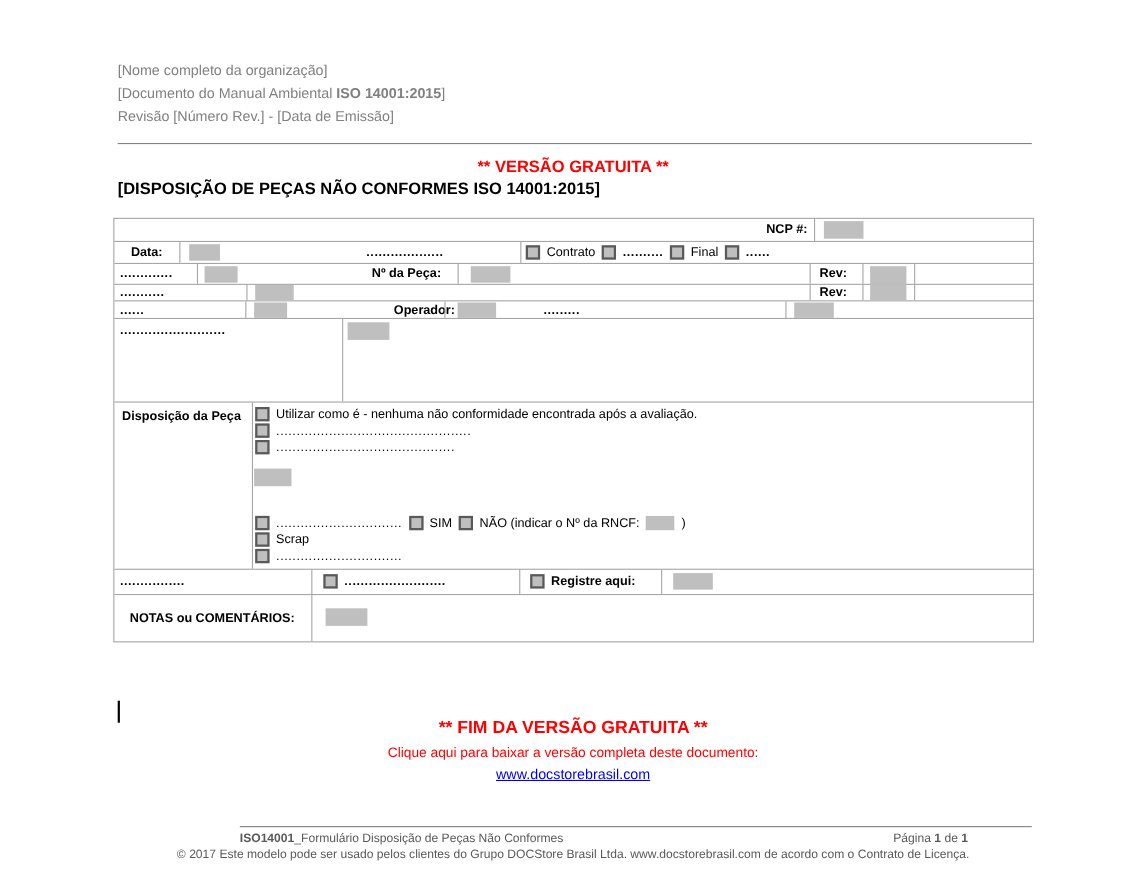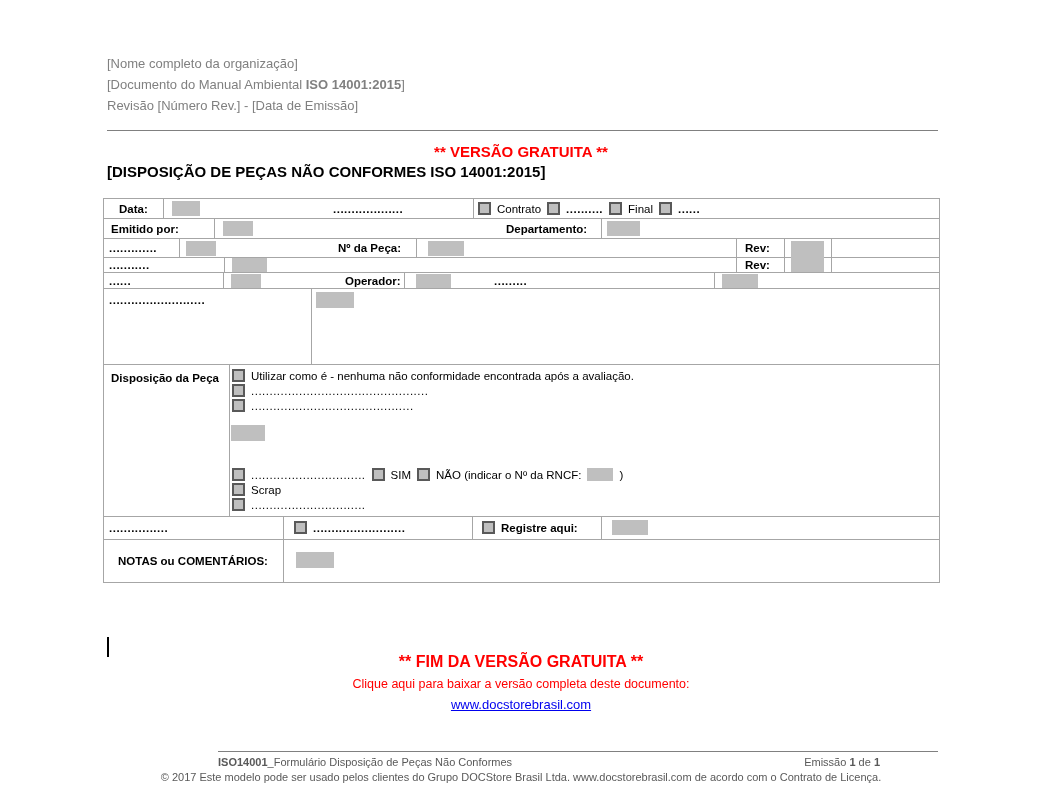--- a/index.html
+++ b/index.html
@@ -30,47 +30,44 @@
 <div class="abs hdr" style="left:107px;top:53px">[Nome completo da organização]</div>
 <div class="abs hdr" style="left:107px;top:74px"><span>[Documento do Manual Ambiental </span><span class="b">ISO 14001:2015</span><span>]</span></div>
 <div class="abs hdr" style="left:107px;top:95px">Revisão [Número Rev.] - [Data de Emissão]</div>
 <div class="abs" style="left:107px;top:130px;width:831px;height:1px;background:#808080"></div>
 
 <div class="abs ctr red" style="top:143px;font-size:15px">** VERSÃO GRATUITA **</div>
 <div class="abs b" style="left:107px;top:163px;font-size:15px;white-space:nowrap">[DISPOSIÇÃO DE PEÇAS NÃO CONFORMES ISO 14001:2015]</div>
 
 <div class="tbl">
 
+  <div class="row" style="height:21px">
+    <span class="abs t b" style="left:520px;top:3px;width:110px;text-align:right">NCP #:</span>
+    <div class="vline" style="left:636px"></div>
+    <div class="field" style="left:645px;top:2px;width:36px;height:16px"></div>
+  </div>
 
   <div class="row" style="height:20px">
     <span class="abs t b" style="left:15px;top:3px">Data:</span>
     <div class="vline" style="left:59px"></div>
     <div class="field" style="left:68px;top:2px;width:28px;height:15px"></div>
     <span class="abs t dots" style="left:229px;top:3px">...................</span>
     <div class="vline" style="left:369px"></div>
     <div class="line" style="left:374px;top:3px">
       <span class="cb"></span>
       <span>Contrato</span>
       <span class="cb"></span>
       <span class="dots">..........</span>
       <span class="cb"></span>
       <span>Final</span>
       <span class="cb"></span>
       <span class="dots">......</span>
     </div>
   </div>
 
-  <div class="row" style="height:20px">
-    <span class="abs t b" style="left:7px;top:3px">Emitido por:</span>
-    <div class="vline" style="left:110px"></div>
-    <div class="field" style="left:119px;top:2px;width:30px;height:15px"></div>
-    <span class="abs t b" style="left:402px;top:3px">Departamento:</span>
-    <div class="vline" style="left:497px"></div>
-    <div class="field" style="left:503px;top:2px;width:33px;height:15px"></div>
-  </div>
 
   <div class="row" style="height:19px">
     <span class="abs t dots" style="left:5px;top:2px">.............</span>
     <div class="vline" style="left:75px"></div>
     <div class="field" style="left:82px;top:2px;width:30px;height:15px"></div>
     <span class="abs t b" style="left:234px;top:2px">Nº da Peça:</span>
     <div class="vline" style="left:312px"></div>
     <div class="field" style="left:324px;top:2px;width:36px;height:15px"></div>
     <div class="vline" style="left:632px"></div>
     <span class="abs t b" style="left:641px;top:2px">Rev:</span>
@@ -87,21 +84,21 @@
     <span class="abs t b" style="left:641px;top:0">Rev:</span>
     <div class="vline" style="left:680px"></div>
     <div class="field" style="left:687px;top:0;width:33px;height:14px"></div>
     <div class="vline" style="left:727px"></div>
   </div>
 
   <div class="row" style="height:16px">
     <span class="abs t dots" style="left:5px;top:1px">......</span>
     <div class="vline" style="left:119px"></div>
     <div class="field" style="left:127px;top:1px;width:30px;height:14px"></div>
-    <span class="abs t b" style="left:241px;top:1px">Operador:</span>
+    <span class="abs t b" style="left:254px;top:1px">Operador:</span>
     <div class="vline" style="left:300px"></div>
     <div class="field" style="left:312px;top:1px;width:35px;height:14px"></div>
     <span class="abs t dots" style="left:390px;top:1px">.........</span>
     <div class="vline" style="left:610px"></div>
     <div class="field" style="left:618px;top:1px;width:36px;height:14px"></div>
   </div>
 
   <div class="row" style="height:76px">
     <span class="abs t dots" style="left:5px;top:4px">..........................</span>
     <div class="vline" style="left:207px"></div>
@@ -170,14 +167,14 @@
 </div>
 
 <div class="abs" style="left:107px;top:637px;width:2px;height:20px;background:#000"></div>
 
 <div class="abs ctr red" style="top:653px;font-size:16px">** FIM DA VERSÃO GRATUITA **</div>
 <div class="abs ctr" style="top:677px;font-size:12.5px;color:#FF0000">Clique aqui para baixar a versão completa deste documento:</div>
 <div class="abs ctr" style="top:695px"><span class="link">www.docstorebrasil.com</span></div>
 
 <div class="abs" style="left:218px;top:751px;width:720px;height:1px;background:#808080"></div>
 <div class="abs foot" style="left:218px;top:756px"><span class="b">ISO14001</span><span>_Formulário Disposição de Peças Não Conformes</span></div>
-<div class="abs foot" style="right:162px;top:756px"><span>Emissão </span><span class="b">1</span><span> de </span><span class="b">1</span></div>
+<div class="abs foot" style="right:162px;top:756px"><span>Página </span><span class="b">1</span><span> de </span><span class="b">1</span></div>
 <div class="abs foot2 ctr" style="top:771px">© 2017 Este modelo pode ser usado pelos clientes do Grupo DOCStore Brasil Ltda. www.docstorebrasil.com de acordo com o Contrato de Licença.</div>
 
 </body></html>

